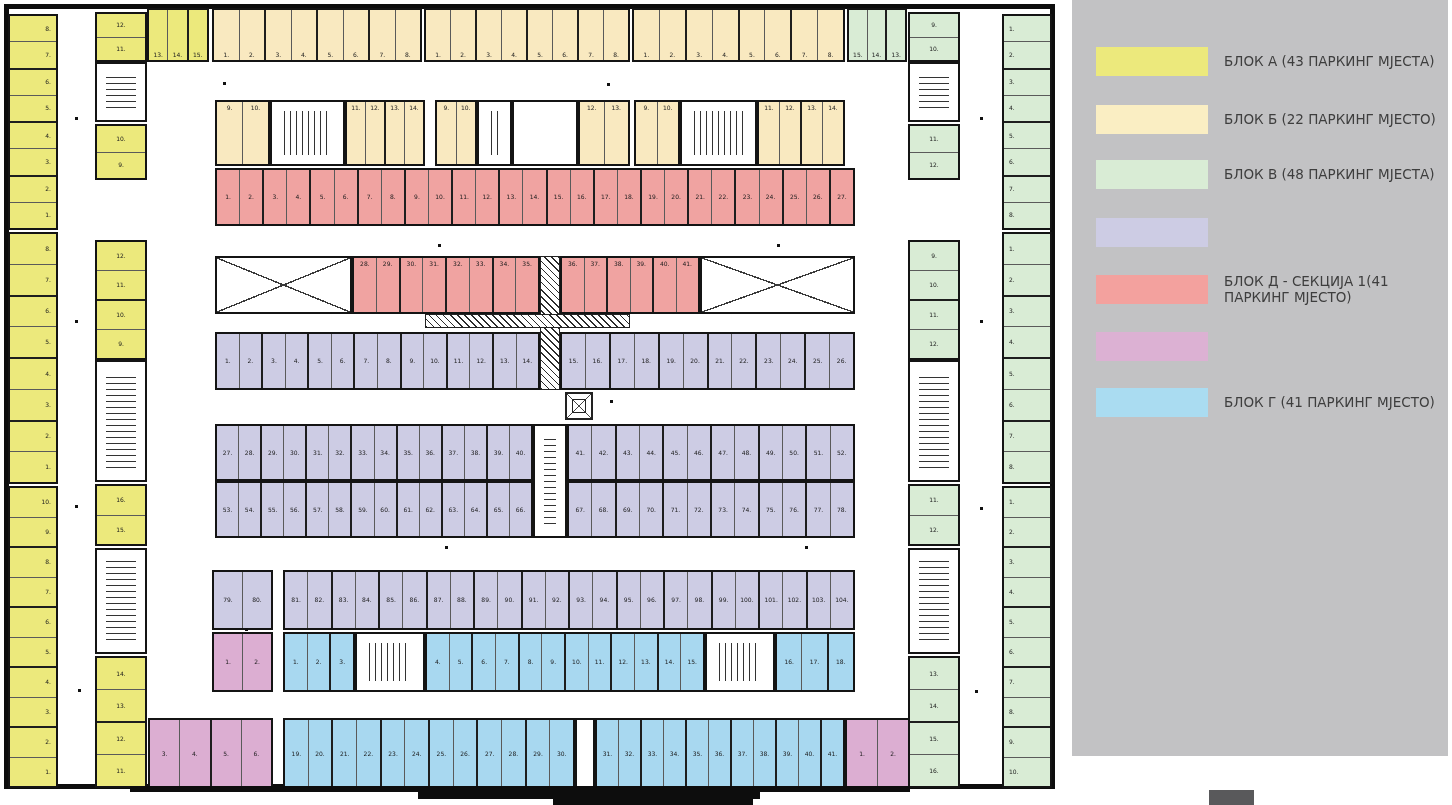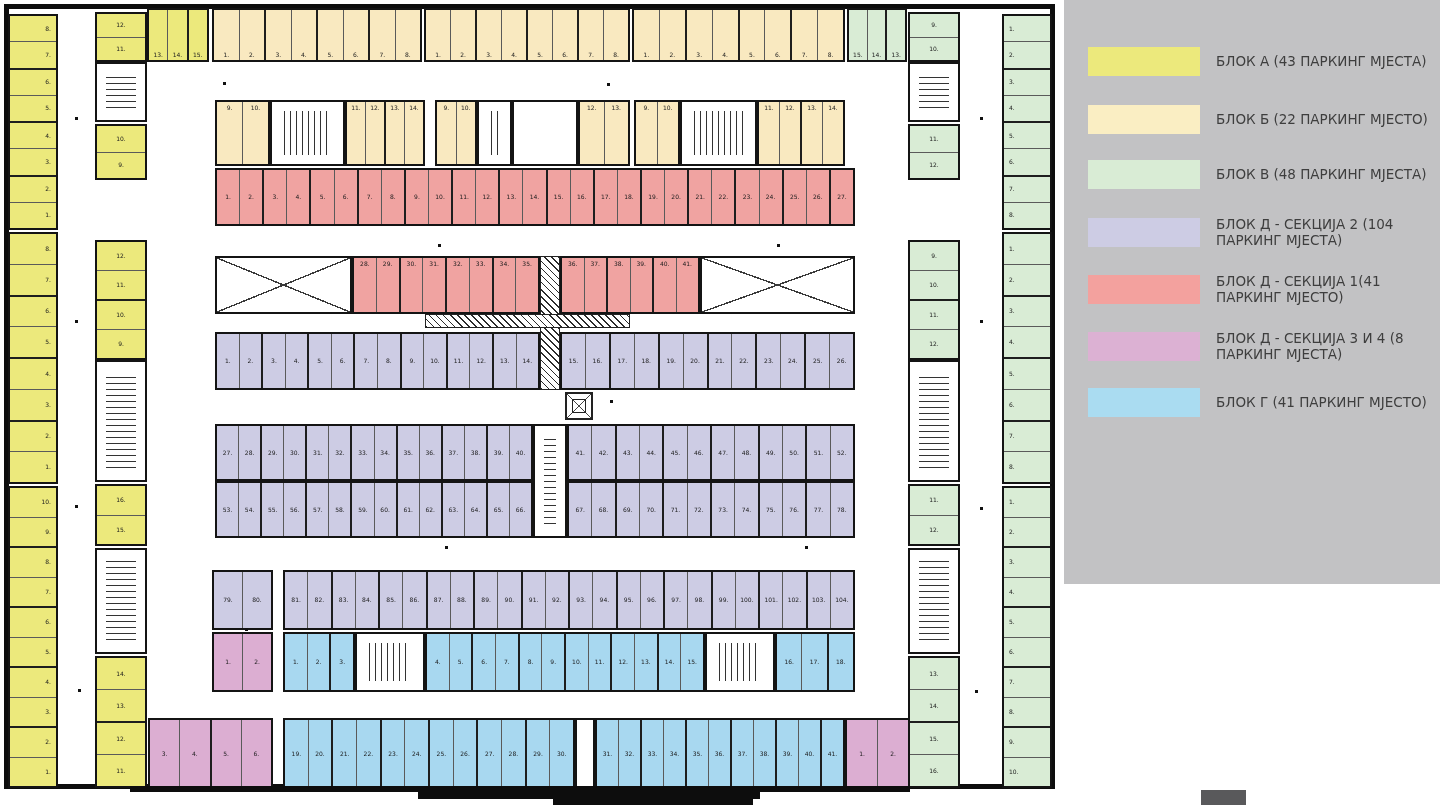--- a/index.html
+++ b/index.html
@@ -38,21 +38,21 @@
      background-image:
        linear-gradient(to top right,transparent calc(50% - .7px),#3a3a3a calc(50% - .7px),#3a3a3a calc(50% + .7px),transparent calc(50% + .7px)),
        linear-gradient(to bottom right,transparent calc(50% - .7px),#3a3a3a calc(50% - .7px),#3a3a3a calc(50% + .7px),transparent calc(50% + .7px))}
   .elevator{position:absolute;box-sizing:border-box;border:2px solid #222;background-color:#fff;
      background-image:
        linear-gradient(to top right,transparent calc(50% - .5px),#444 calc(50% - .5px),#444 calc(50% + .5px),transparent calc(50% + .5px)),
        linear-gradient(to bottom right,transparent calc(50% - .5px),#444 calc(50% - .5px),#444 calc(50% + .5px),transparent calc(50% + .5px))}
   .elevator::after{content:"";position:absolute;inset:5px;border:1px solid #222}
   .wallstep{position:absolute;background:#0d0d0d}
   .dot{position:absolute;background:#111}
-  .legend{position:absolute;top:0;right:12px;width:376px;height:584px}
+  .legend{position:absolute;top:0;right:4px;width:376px;height:756px}
   .lrow{position:absolute;left:24px;height:29px;display:flex;align-items:center;gap:16px;width:345px}
   .swatch{width:112px;height:29px;flex:0 0 112px}
   .ltext{font-size:13.5px;color:#3e3e3e;line-height:1.18;width:215px}
   .fsq{position:absolute;left:137px;top:790px;width:45px;height:15px}
 </style>
 </head>
 <body>
 
 <div id="plan">
   <div class="outline"></div>
@@ -1157,29 +1157,27 @@
       <div class="lrow" style="top: 105px;">
         <div class="swatch" style="background: rgb(250, 238, 195);"></div>
         <div class="ltext">БЛОК Б (22 ПАРКИНГ МЈЕСТО)</div>
       </div>
       <div class="lrow" style="top: 160px;">
         <div class="swatch" style="background: rgb(217, 236, 213);"></div>
         <div class="ltext">БЛОК В (48 ПАРКИНГ МЈЕСТА)</div>
       </div>
       <div class="lrow" style="top: 218px;">
         <div class="swatch" style="background: rgb(205, 204, 228);"></div>
-        <div class="ltext">БЛОК Д - СЕКЦИЈА 2 (104 ПАРКИНГ МЈЕСТА)</div>
       </div>
       <div class="lrow" style="top: 275px;">
         <div class="swatch" style="background: rgb(243, 161, 158);"></div>
         <div class="ltext">БЛОК Д - СЕКЦИЈА 1(41 ПАРКИНГ МЈЕСТО)</div>
       </div>
       <div class="lrow" style="top: 332px;">
         <div class="swatch" style="background: rgb(220, 177, 211);"></div>
-        <div class="ltext">БЛОК Д - СЕКЦИЈА 3 И 4 (8 ПАРКИНГ МЈЕСТА)</div>
       </div>
       <div class="lrow" style="top: 388px;">
         <div class="swatch" style="background: rgb(170, 220, 241);"></div>
         <div class="ltext"> БЛОК Г (41 ПАРКИНГ МЈЕСТО)</div>
       </div>
     </div>
   <div class="fsq" style="background: rgb(89, 89, 91);"></div>
 </div>
 
 </body></html>

